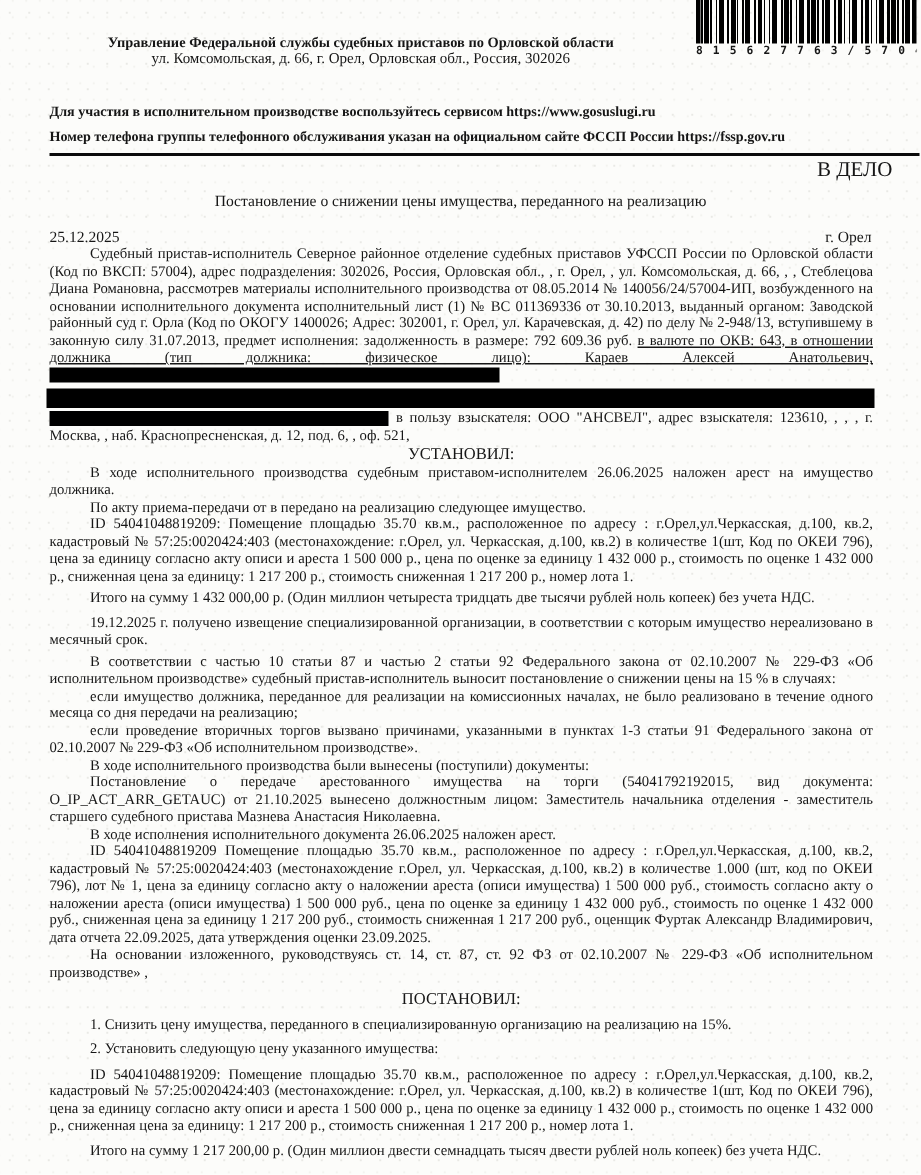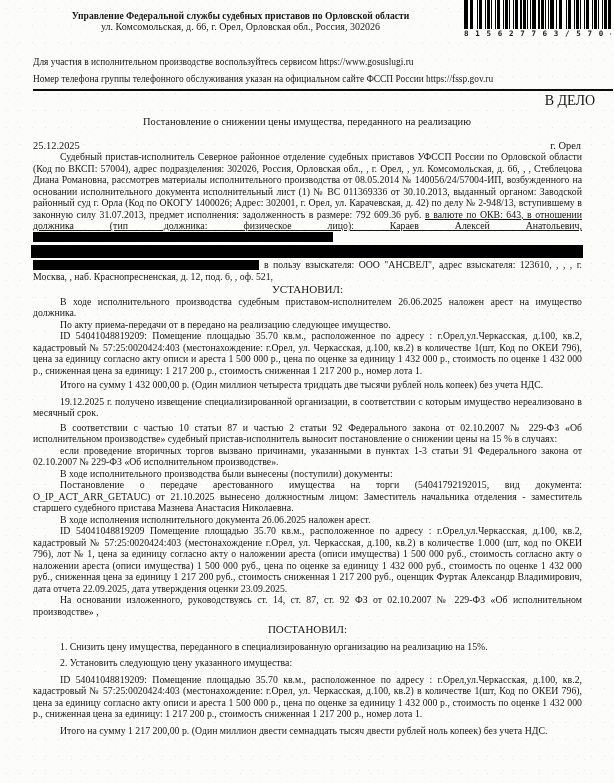--- a/index.html
+++ b/index.html
@@ -8,21 +8,21 @@
     background-color:#fcfcfa;
     background-image:
       radial-gradient(#e9e9e5 0.5px, transparent 0.7px),
       radial-gradient(#f1f1ed 0.5px, transparent 0.7px);
     background-size:13px 17px, 9px 11px;
     background-position:0 0, 4px 6px;
     color:#161616;
     font-family:"Liberation Serif", serif;
   }
   
-  .header { position:relative; padding-top:10px; min-height:38px; }
+  .header { position:relative; padding-top:23px; min-height:38px; }
   .header-left { width:445px; margin-left:18px; text-align:center; }
   .org-name { font-weight:bold; font-size:9.6px; line-height:11px; }
   .org-address { font-size:10px; line-height:9px; margin-top:1px; }
   .org-ref { font-size:7.9px; line-height:9px; }
   .barcode-wrap { position:absolute; top:0; right:3px; width:147px; }
   .barcode {
     height:29px;
     background:
       repeating-linear-gradient(90deg,
         #000 0 1.5px, transparent 1.5px 2.6px,
@@ -30,21 +30,21 @@
         #000 6.6px 7.5px, transparent 7.5px 10px,
         #000 10px 11px, transparent 11px 12px,
         #000 12px 15.4px, transparent 15.4px 17.8px);
     border-left:3px solid #000; border-right:3px solid #000;
   }
   .barcode-digits {
     font-family:"DejaVu Sans Mono", monospace;
     font-size:7.5px; font-weight:bold; letter-spacing:1.1px;
     white-space:nowrap; overflow:hidden; margin-top:0; text-align:center;
   }
-  .notice { font-weight:normal; font-size:9.4px; line-height:11px; margin-left:33px; margin-right:8px; }
+  .notice { font-weight:bold; font-size:9.4px; line-height:11px; margin-left:33px; margin-right:8px; }
   .notice-1 { margin-top:9px; }
   .notice-2 { margin-top:6px; }
   .rule { border-top:2.4px solid #0b0b0b; margin:4px 1px 0 33px; }
   .case-mark { text-align:right; font-size:14px; margin:2px 19px 0 0; }
   .title { text-align:center; font-size:10.4px; margin-top:7px; }
   .date-row { display:flex; justify-content:space-between; margin:13px 33px 0 33px; font-size:10.4px; }
   
   .body { margin:0 32px 0 33px; text-align:justify; font-size:9.8px; line-height:11.5px; }
   .body p { margin:0; text-indent:27px; }
   .p-intro { margin-top:13px; }
@@ -92,20 +92,21 @@
     <p class="p-intro"><span>Судебный пристав-исполнитель Северное районное отделение судебных приставов УФССП России по Орловской области (Код по ВКСП: 57004), адрес подразделения: 302026, Россия, Орловская обл., , г. Орел, , ул. Комсомольская, д. 66, , , Стеблецова Диана Романовна, рассмотрев материалы исполнительного производства от 08.05.2014 № 140056/24/57004-ИП, возбужденного на основании исполнительного документа исполнительный лист (1) № ВС 011369336 от 30.10.2013, выданный органом: Заводской районный суд г. Орла (Код по ОКОГУ 1400026; Адрес: 302001, г. Орел, ул. Карачевская, д. 42) по делу № 2-948/13, вступившему в законную силу 31.07.2013, предмет исполнения: задолженность в размере: 792 609.36 руб. </span><span class="u">в валюте по ОКВ: 643, в отношении должника (тип должника: физическое лицо): Караев Алексей Анатольевич,</span><span class="redact redact-a"></span><span class="redact redact-b"></span><span class="redact redact-c"></span><span>в пользу взыскателя: ООО "АНСВЕЛ", адрес взыскателя: 123610, , , , г. Москва, , наб. Краснопресненская, д. 12, под. 6, , оф. 521,</span></p>
 
     <p class="heading">УСТАНОВИЛ:</p>
 
     <p>В ходе исполнительного производства судебным приставом-исполнителем 26.06.2025 наложен арест на имущество должника.</p>
     <p>По акту приема-передачи от в передано на реализацию следующее имущество.</p>
     <p>ID 54041048819209: Помещение площадью 35.70 кв.м., расположенное по адресу : г.Орел,ул.Черкасская, д.100, кв.2, кадастровый № 57:25:0020424:403 (местонахождение: г.Орел, ул. Черкасская, д.100, кв.2) в количестве 1(шт, Код по ОКЕИ 796), цена за единицу согласно акту описи и ареста 1 500 000 р., цена по оценке за единицу 1 432 000 р., стоимость по оценке 1 432 000 р., сниженная цена за единицу: 1 217 200 р., стоимость сниженная 1 217 200 р., номер лота 1.</p>
     <p class="g3">Итого на сумму 1 432 000,00 р. (Один миллион четыреста тридцать две тысячи рублей ноль копеек) без учета НДС.</p>
     <p class="g5">19.12.2025 г. получено извещение специализированной организации, в соответствии с которым имущество нереализовано в месячный срок.</p>
     <p class="g3">В соответствии с частью 10 статьи 87 и частью 2 статьи 92 Федерального закона от 02.10.2007 № 229-ФЗ «Об исполнительном производстве» судебный пристав-исполнитель выносит постановление о снижении цены на 15 % в случаях:</p>
+    <p>если имущество должника, переданное для реализации на комиссионных началах, не было реализовано в течение одного месяца со дня передачи на реализацию;</p>
     <p>если проведение вторичных торгов вызвано причинами, указанными в пунктах 1-3 статьи 91 Федерального закона от 02.10.2007 № 229-ФЗ «Об исполнительном производстве».</p>
     <p>В ходе исполнительного производства были вынесены (поступили) документы:</p>
     <p>Постановление о передаче арестованного имущества на торги (54041792192015, вид документа: O_IP_ACT_ARR_GETAUC) от 21.10.2025 вынесено должностным лицом: Заместитель начальника отделения - заместитель старшего судебного пристава Мазнева Анастасия Николаевна.</p>
     <p>В ходе исполнения исполнительного документа 26.06.2025 наложен арест.</p>
     <p>ID 54041048819209 Помещение площадью 35.70 кв.м., расположенное по адресу : г.Орел,ул.Черкасская, д.100, кв.2, кадастровый № 57:25:0020424:403 (местонахождение г.Орел, ул. Черкасская, д.100, кв.2) в количестве 1.000 (шт, код по ОКЕИ 796), лот № 1, цена за единицу согласно акту о наложении ареста (описи имущества) 1 500 000 руб., стоимость согласно акту о наложении ареста (описи имущества) 1 500 000 руб., цена по оценке за единицу 1 432 000 руб., стоимость по оценке 1 432 000 руб., сниженная цена за единицу 1 217 200 руб., стоимость сниженная 1 217 200 руб., оценщик Фуртак Александр Владимирович, дата отчета 22.09.2025, дата утверждения оценки 23.09.2025.</p>
     <p>На основании изложенного, руководствуясь ст. 14, ст. 87, ст. 92 ФЗ от 02.10.2007 №  229-ФЗ «Об исполнительном производстве» ,</p>
 
     <p class="heading h-resolved">ПОСТАНОВИЛ:</p>
 
     <p class="item">1. Снизить цену имущества, переданного в специализированную организацию на реализацию на 15%.</p>

